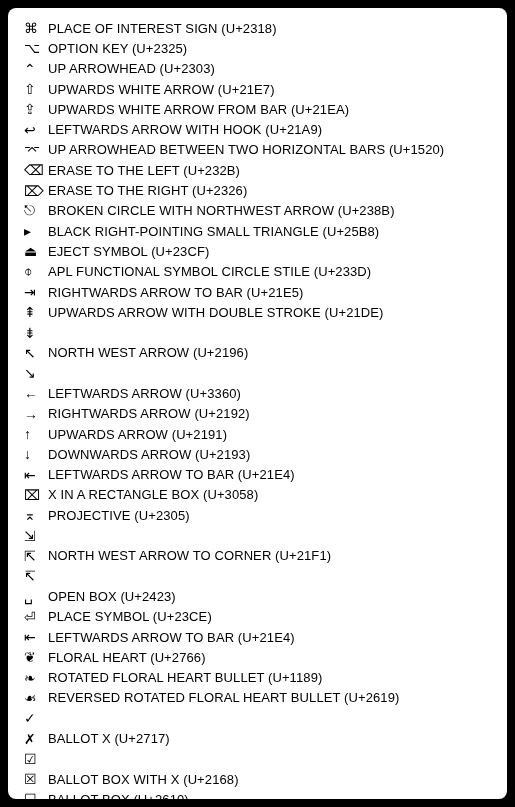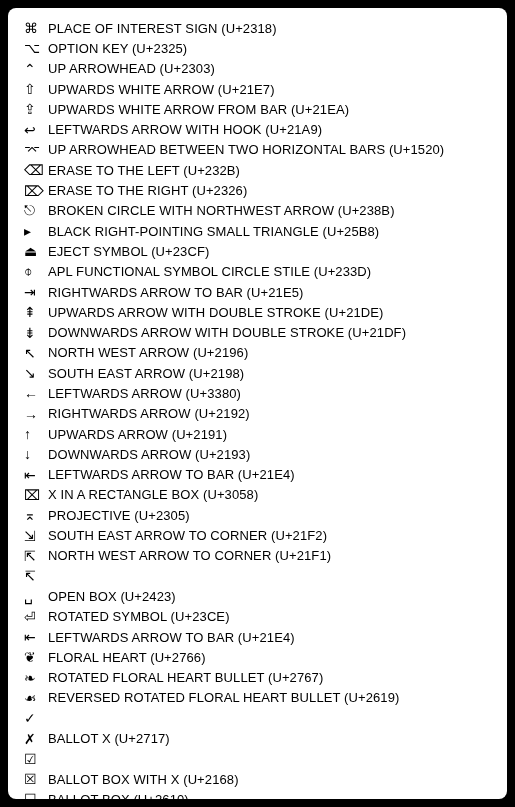--- a/index.html
+++ b/index.html
@@ -99,33 +99,31 @@
       <div class="row">
         <span class="glyph">⇥</span>
         <span class="label">RIGHTWARDS ARROW TO BAR (U+21E5)</span>
       </div>
       <div class="row">
         <span class="glyph">⇞</span>
         <span class="label">UPWARDS ARROW WITH DOUBLE STROKE (U+21DE)</span>
       </div>
       <div class="row">
         <span class="glyph">⇟</span>
-        <span class="label">DOWNWARDS ARROW WITH DOUBLE STROKE (U+21DF)</span>
       </div>
       <div class="row">
         <span class="glyph">↖</span>
         <span class="label">NORTH WEST ARROW (U+2196)</span>
       </div>
       <div class="row">
         <span class="glyph">↘</span>
-        <span class="label">SOUTH EAST ARROW (U+2198)</span>
       </div>
       <div class="row">
         <span class="glyph">←</span>
-        <span class="label">LEFTWARDS ARROW (U+3380)</span>
+        <span class="label">LEFTWARDS ARROW (U+3360)</span>
       </div>
       <div class="row">
         <span class="glyph">→</span>
         <span class="label">RIGHTWARDS ARROW (U+2192)</span>
       </div>
       <div class="row">
         <span class="glyph">↑</span>
         <span class="label">UPWARDS ARROW (U+2191)</span>
       </div>
       <div class="row">
@@ -139,48 +137,47 @@
       <div class="row">
         <span class="glyph">⌧</span>
         <span class="label">X IN A RECTANGLE BOX (U+3058)</span>
       </div>
       <div class="row">
         <span class="glyph">⌅</span>
         <span class="label">PROJECTIVE (U+2305)</span>
       </div>
       <div class="row">
         <span class="glyph">⇲</span>
-        <span class="label">SOUTH EAST ARROW TO CORNER (U+21F2)</span>
       </div>
       <div class="row">
         <span class="glyph">⇱</span>
         <span class="label">NORTH WEST ARROW TO CORNER (U+21F1)</span>
       </div>
       <div class="row">
         <span class="glyph">↸</span>
       </div>
       <div class="row">
         <span class="glyph">␣</span>
         <span class="label">OPEN BOX (U+2423)</span>
       </div>
       <div class="row">
         <span class="glyph">⏎</span>
-        <span class="label">ROTATED SYMBOL (U+23CE)</span>
+        <span class="label">PLACE SYMBOL (U+23CE)</span>
       </div>
       <div class="row">
         <span class="glyph">⇤</span>
         <span class="label">LEFTWARDS ARROW TO BAR (U+21E4)</span>
       </div>
       <div class="row">
         <span class="glyph">❦</span>
         <span class="label">FLORAL HEART (U+2766)</span>
       </div>
       <div class="row">
         <span class="glyph">❧</span>
-        <span class="label">ROTATED FLORAL HEART BULLET (U+2767)</span>
+        <span class="label">ROTATED FLORAL HEART BULLET (U+1189)</span>
       </div>
       <div class="row">
         <span class="glyph">☙</span>
         <span class="label">REVERSED ROTATED FLORAL HEART BULLET (U+2619)</span>
       </div>
       <div class="row">
         <span class="glyph">✓</span>
       </div>
       <div class="row">
         <span class="glyph">✗</span>

